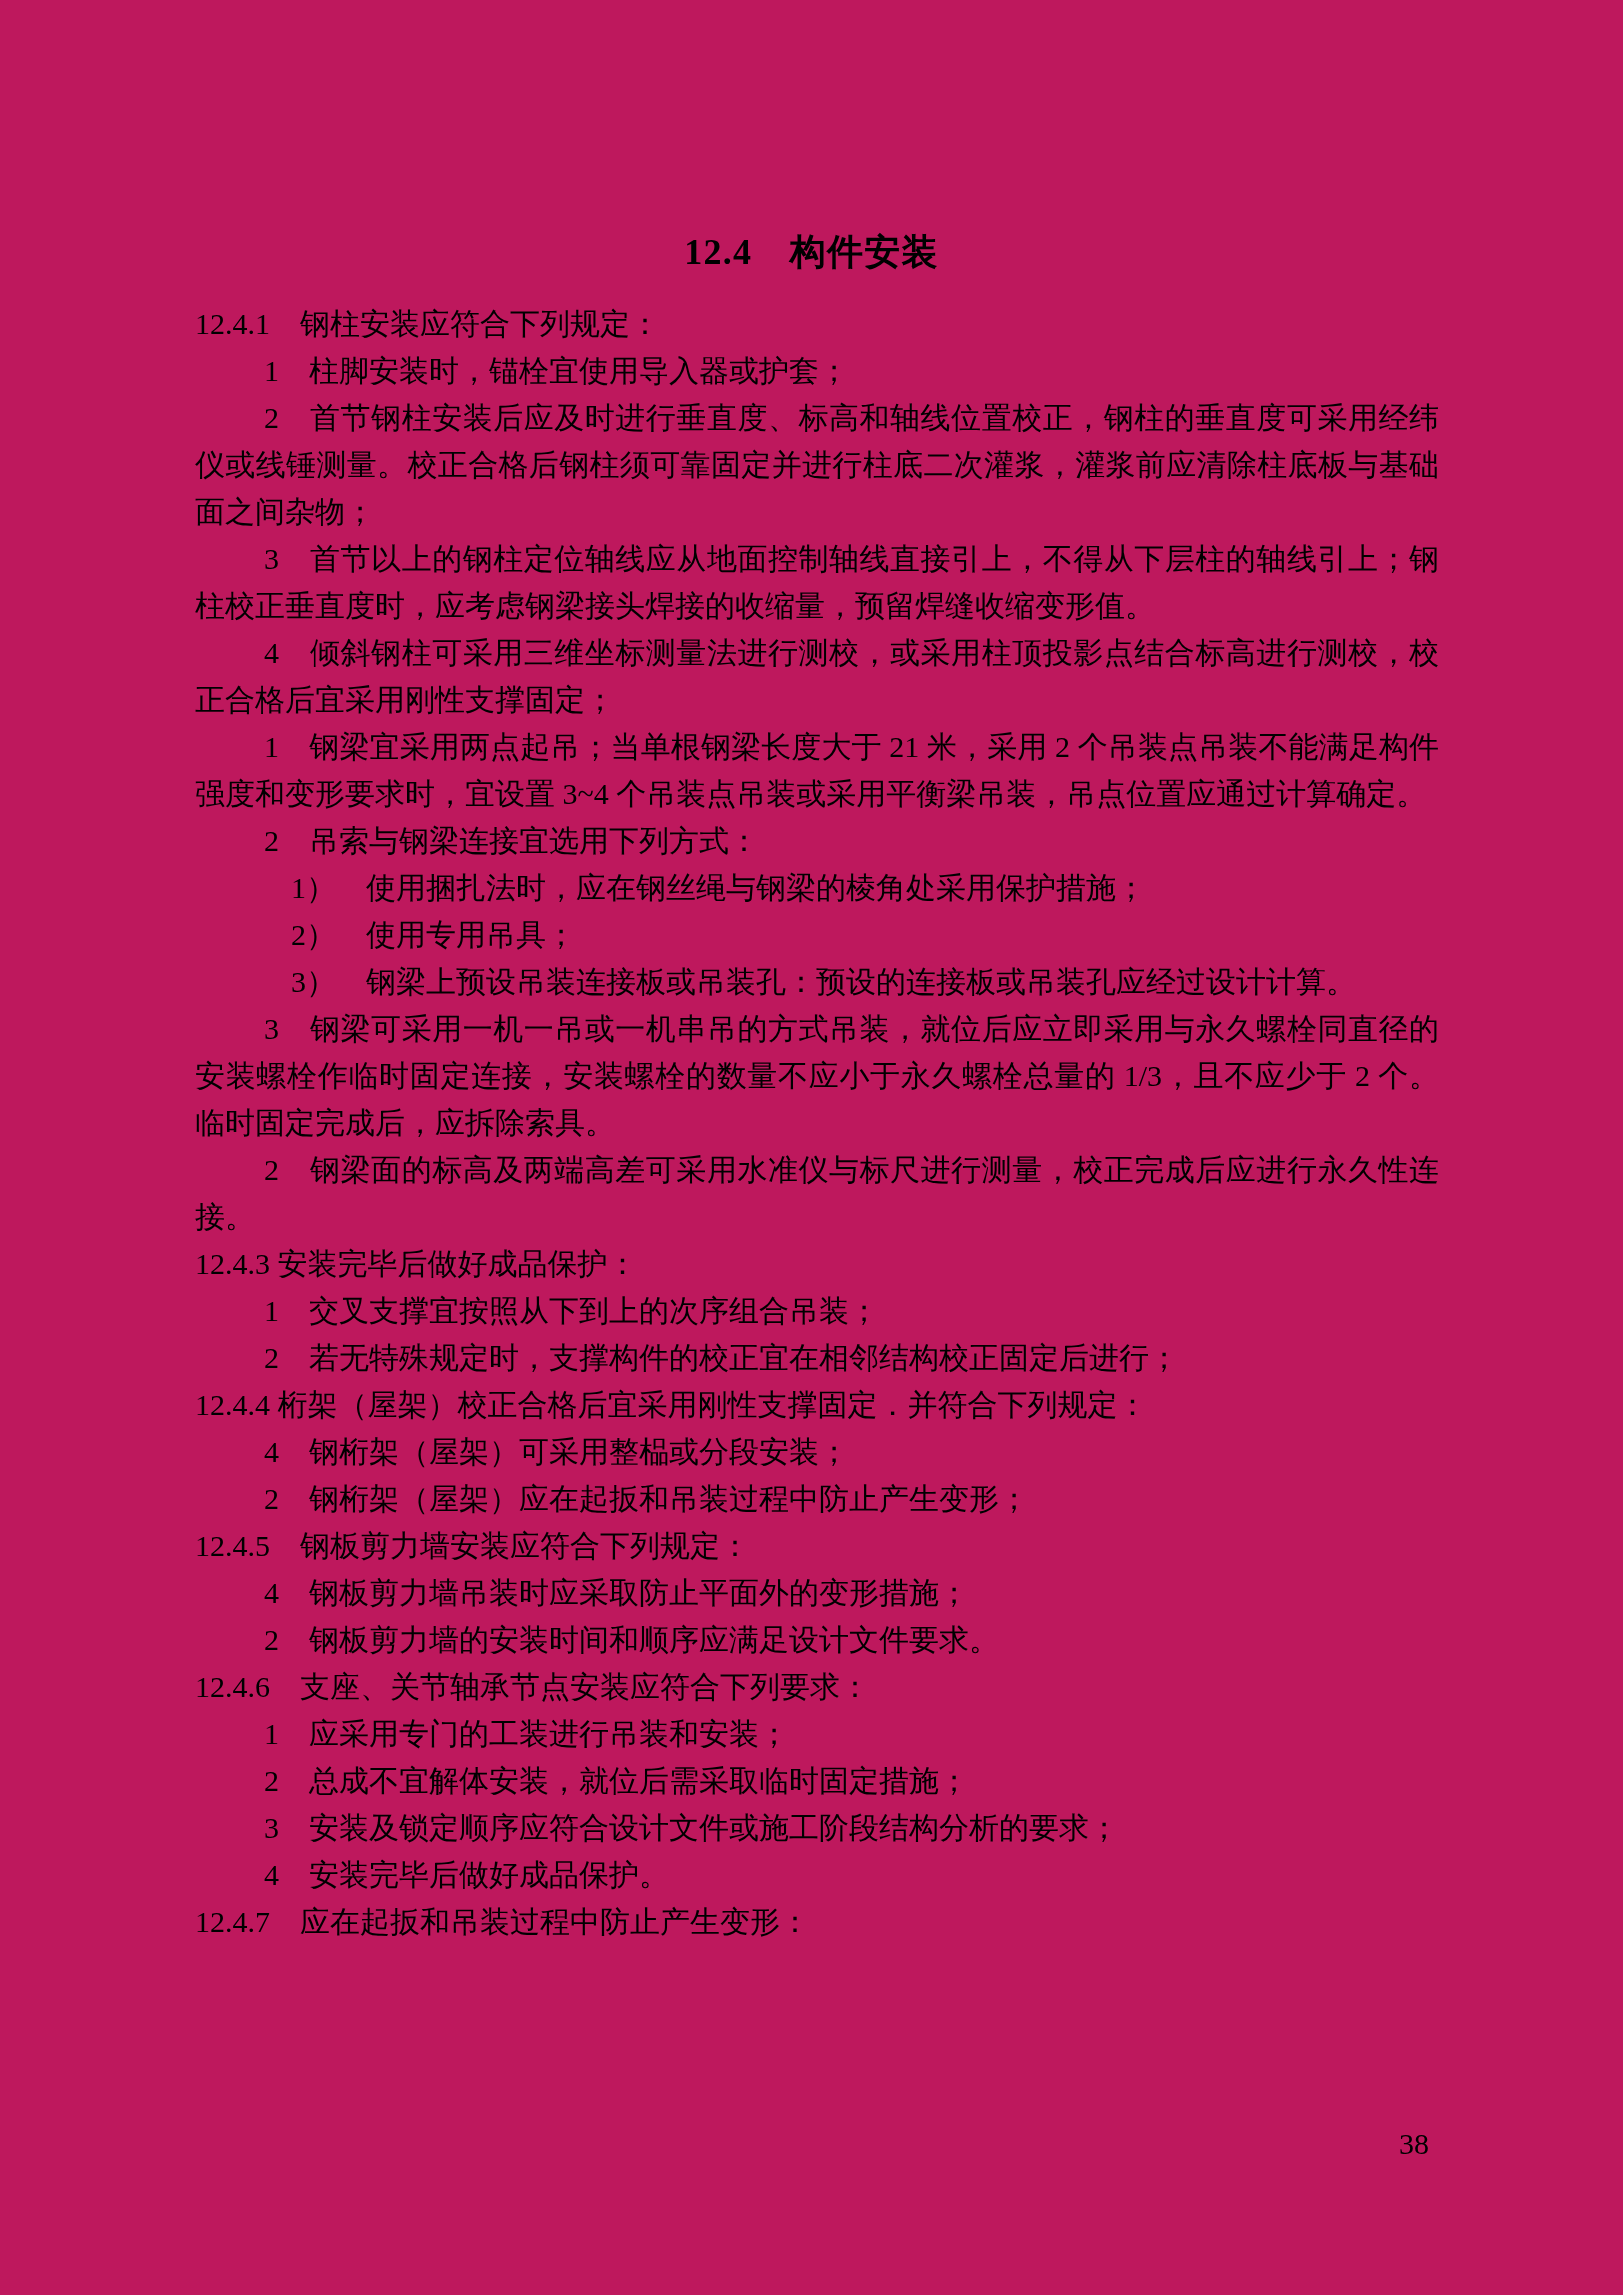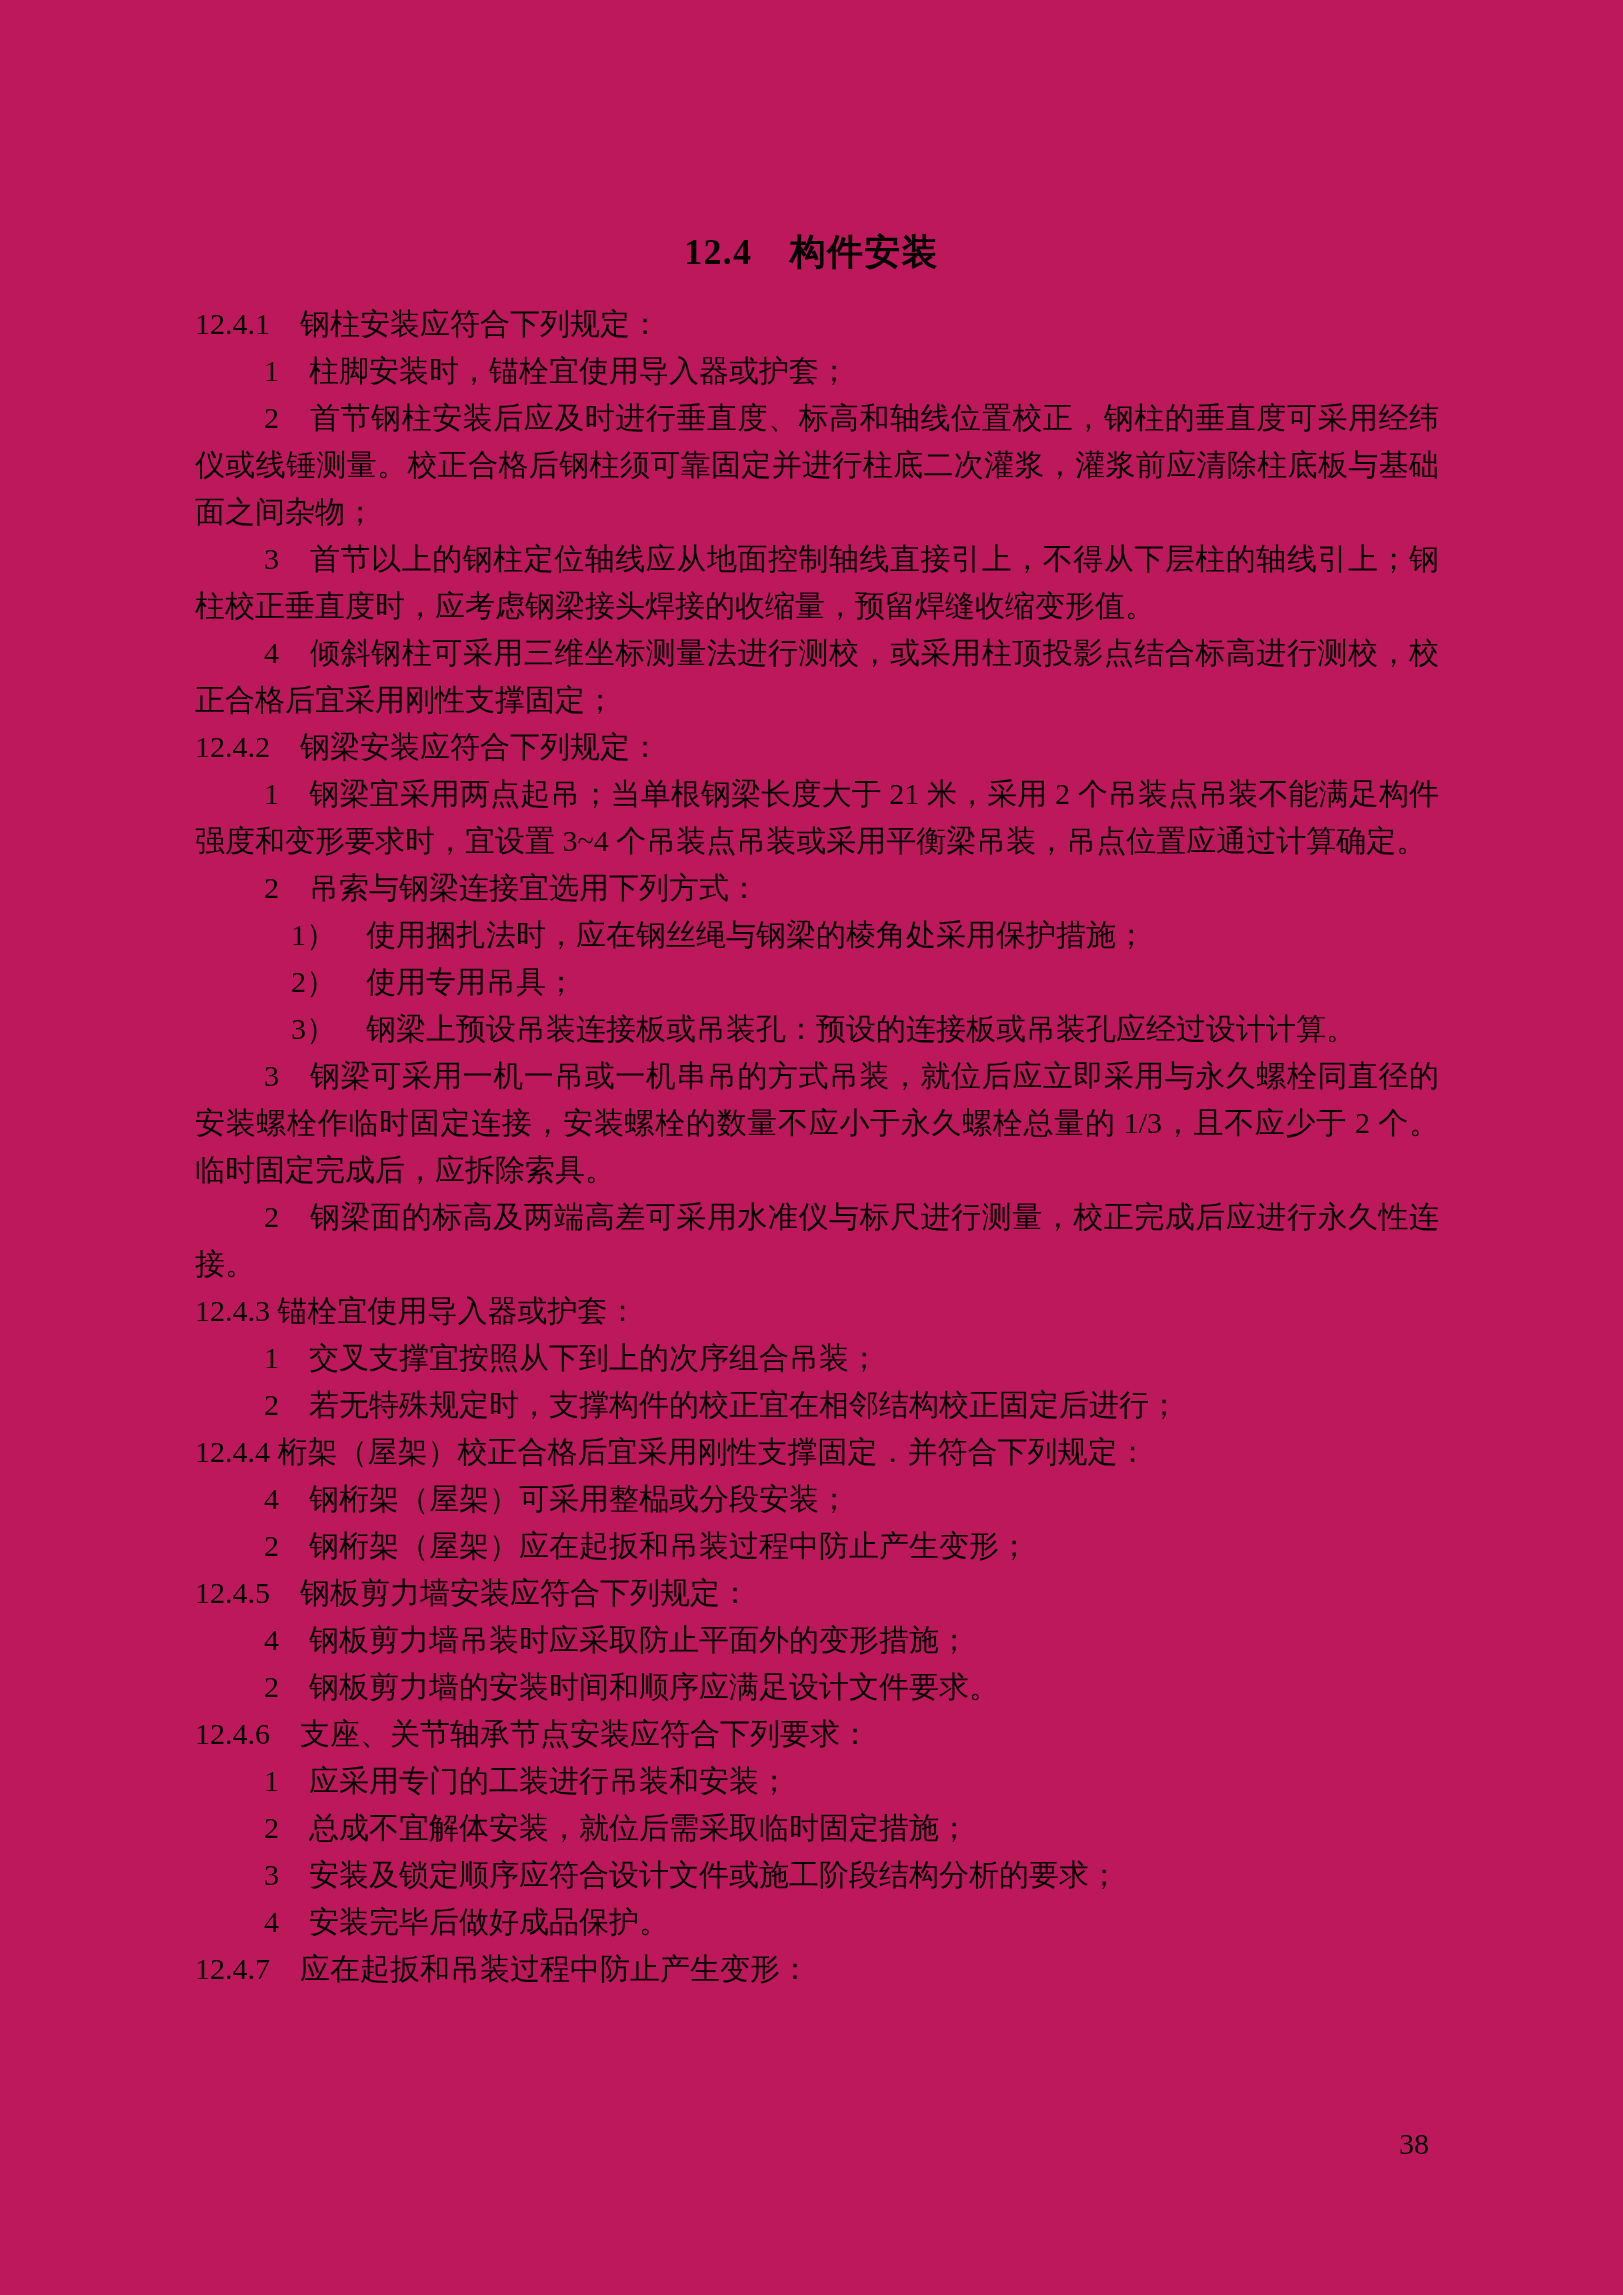--- a/index.html
+++ b/index.html
@@ -59,29 +59,28 @@
 
 <div class="page">
   <h1 class="doc-title">12.4　构件安装</h1>
 
   <div class="body-text" id="body-container">
       <p class="clause">12.4.1　钢柱安装应符合下列规定：</p>
       <p class="item">1　柱脚安装时，锚栓宜使用导入器或护套；</p>
       <p class="item">2　首节钢柱安装后应及时进行垂直度、标高和轴线位置校正，钢柱的垂直度可采用经纬仪或线锤测量。校正合格后钢柱须可靠固定并进行柱底二次灌浆，灌浆前应清除柱底板与基础面之间杂物；</p>
       <p class="item">3　首节以上的钢柱定位轴线应从地面控制轴线直接引上，不得从下层柱的轴线引上；钢柱校正垂直度时，应考虑钢梁接头焊接的收缩量，预留焊缝收缩变形值。</p>
       <p class="item">4　倾斜钢柱可采用三维坐标测量法进行测校，或采用柱顶投影点结合标高进行测校，校正合格后宜采用刚性支撑固定；</p>
-      <p class="clause">12.4.2　钢梁安装应符合下列规定：</p>
       <p class="item">1　钢梁宜采用两点起吊；当单根钢梁长度大于 21 米，采用 2 个吊装点吊装不能满足构件强度和变形要求时，宜设置 3~4 个吊装点吊装或采用平衡梁吊装，吊点位置应通过计算确定。</p>
       <p class="item">2　吊索与钢梁连接宜选用下列方式：</p>
       <p class="subitem">1）　使用捆扎法时，应在钢丝绳与钢梁的棱角处采用保护措施；</p>
       <p class="subitem">2）　使用专用吊具；</p>
       <p class="subitem">3）　钢梁上预设吊装连接板或吊装孔：预设的连接板或吊装孔应经过设计计算。</p>
       <p class="item">3　钢梁可采用一机一吊或一机串吊的方式吊装，就位后应立即采用与永久螺栓同直径的安装螺栓作临时固定连接，安装螺栓的数量不应小于永久螺栓总量的 1/3，且不应少于 2 个。临时固定完成后，应拆除索具。</p>
       <p class="item">2　钢梁面的标高及两端高差可采用水准仪与标尺进行测量，校正完成后应进行永久性连接。</p>
-      <p class="clause">12.4.3 锚栓宜使用导入器或护套：</p>
+      <p class="clause">12.4.3 安装完毕后做好成品保护：</p>
       <p class="item">1　交叉支撑宜按照从下到上的次序组合吊装；</p>
       <p class="item">2　若无特殊规定时，支撑构件的校正宜在相邻结构校正固定后进行；</p>
       <p class="clause">12.4.4 桁架（屋架）校正合格后宜采用刚性支撑固定．并符合下列规定：</p>
       <p class="item">4　钢桁架（屋架）可采用整榀或分段安装；</p>
       <p class="item">2　钢桁架（屋架）应在起扳和吊装过程中防止产生变形；</p>
       <p class="clause">12.4.5　钢板剪力墙安装应符合下列规定：</p>
       <p class="item">4　钢板剪力墙吊装时应采取防止平面外的变形措施；</p>
       <p class="item">2　钢板剪力墙的安装时间和顺序应满足设计文件要求。</p>
       <p class="clause">12.4.6　支座、关节轴承节点安装应符合下列要求：</p>
       <p class="item">1　应采用专门的工装进行吊装和安装；</p>

